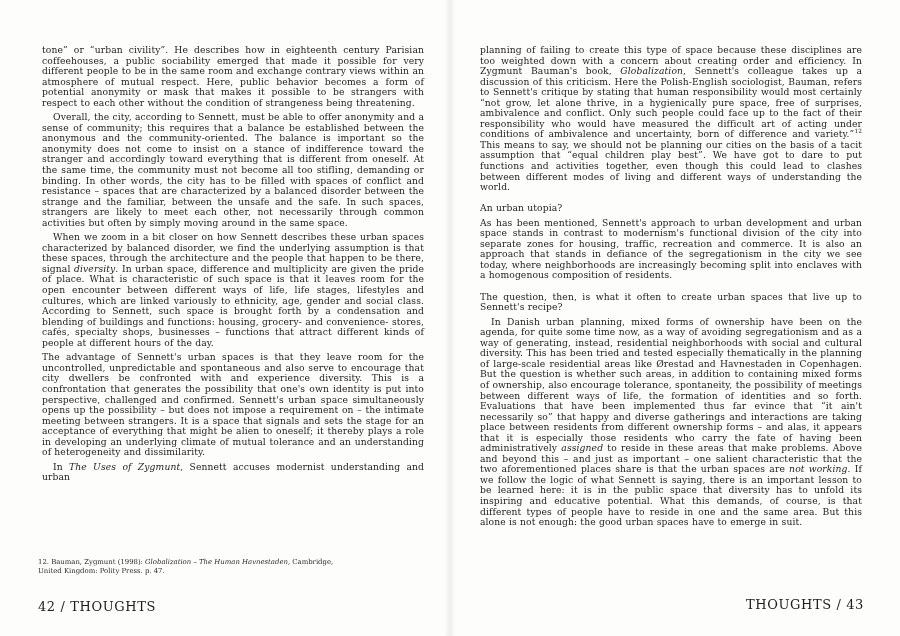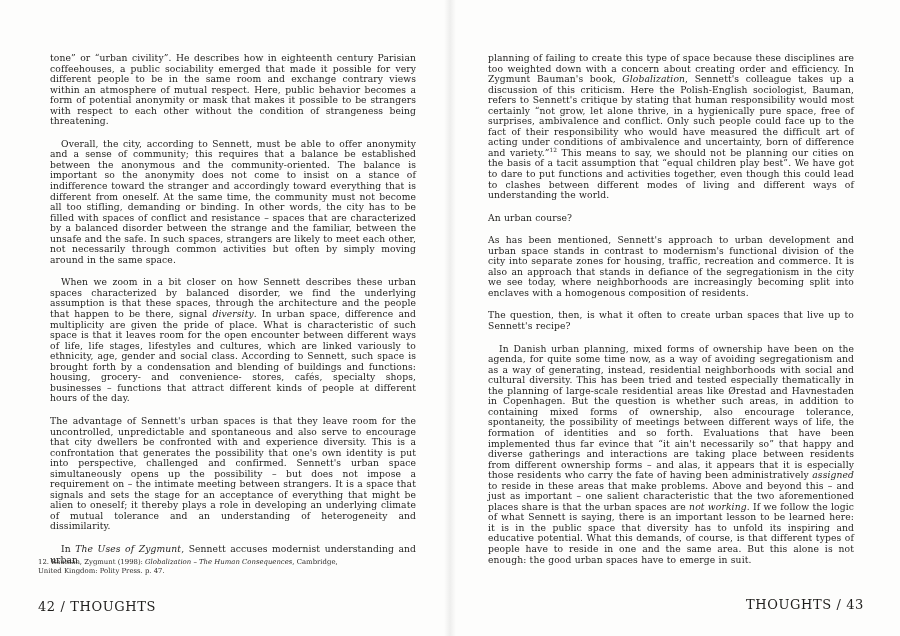--- a/index.html
+++ b/index.html
@@ -33,21 +33,21 @@
     top: 41px;
     width: 390px;
     font-size: 9.2px;
     line-height: 10.55px;
     text-align: justify;
     letter-spacing: 0.1px;
     word-spacing: 0.2px;
   }
   .page-text.left  { left: 38px;  }
   .page-text.right { left: 476px; }
-  .blk { margin: 12px; }
+  .blk { margin: 4px; }
   .blk.space-before { margin-top: 10.55px; }
   .blk.indent { text-indent: 11px; }
   .blk.h { font-style: normal; }
   .it { font-style: italic; }
   sup {
     font-size: 5.8px;
     line-height: 0;
     vertical-align: super;
   }
   .footnote {
@@ -77,26 +77,26 @@
   <div class="spine"></div>
 
   <div class="page-text left">
       <p class="blk p"><span>tone” or “urban civility”. He describes how in eighteenth century Parisian coffeehouses, a public sociability emerged that made it possible for very different people to be in the same room and exchange contrary views within an atmosphere of mutual respect. Here, public behavior becomes a form of potential anonymity or mask that makes it possible to be strangers with respect to each other without the condition of strangeness being threatening.</span></p>
       <p class="blk p indent"><span>Overall, the city, according to Sennett, must be able to offer anonymity and a sense of community; this requires that a balance be established between the anonymous and the community-oriented. The balance is important so the anonymity does not come to insist on a stance of indifference toward the stranger and accordingly toward everything that is different from oneself. At the same time, the community must not become all too stifling, demanding or binding. In other words, the city has to be filled with spaces of conflict and resistance – spaces that are characterized by a balanced disorder between the strange and the familiar, between the unsafe and the safe. In such spaces, strangers are likely to meet each other, not necessarily through common activities but often by simply moving around in the same space.</span></p>
       <p class="blk p indent"><span>When we zoom in a bit closer on how Sennett describes these urban spaces characterized by balanced disorder, we find the underlying assumption is that these spaces, through the architecture and the people that happen to be there, signal </span><span class="it">diversity</span><span>. In urban space, difference and multiplicity are given the pride of place. What is characteristic of such space is that it leaves room for the open encounter between different ways of life, life stages, lifestyles and cultures, which are linked variously to ethnicity, age, gender and social class. According to Sennett, such space is brought forth by a condensation and blending of buildings and functions: housing, grocery- and convenience- stores, cafés, specialty shops, businesses – functions that attract different kinds of people at different hours of the day.</span></p>
       <p class="blk p"><span>The advantage of Sennett's urban spaces is that they leave room for the uncontrolled, unpredictable and spontaneous and also serve to encourage that city dwellers be confronted with and experience diversity. This is a confrontation that generates the possibility that one's own identity is put into perspective, challenged and confirmed. Sennett's urban space simultaneously opens up the possibility – but does not impose a requirement on – the intimate meeting between strangers. It is a space that signals and sets the stage for an acceptance of everything that might be alien to oneself; it thereby plays a role in developing an underlying climate of mutual tolerance and an understanding of heterogeneity and dissimilarity.</span></p>
       <p class="blk p indent"><span>In </span><span class="it">The Uses of Zygmunt</span><span>, Sennett accuses modernist understanding and urban</span></p>
     </div>
 
-  <div class="footnote"><span>12. Bauman, Zygmunt (1998): </span><span class="it">Globalization – The Human Consequences</span><span>, Cambridge, United Kingdom: Polity Press. p. 47.</span></div>
+  <div class="footnote"><span>12. Bauman, Zygmunt (1998): </span><span class="it">Globalization – The Human Havnestaden</span><span>, Cambridge, United Kingdom: Polity Press. p. 47.</span></div>
 
   <div class="footer left">42 / THOUGHTS</div>
 
   <div class="page-text right">
       <p class="blk p"><span>planning of failing to create this type of space because these disciplines are too weighted down with a concern about creating order and efficiency. In Zygmunt Bauman's book, </span><span class="it">Globalization</span><span>, Sennett's colleague takes up a discussion of this criticism. Here the Polish-English sociologist, Bauman, refers to Sennett's critique by stating that human responsibility would most certainly “not grow, let alone thrive, in a hygienically pure space, free of surprises, ambivalence and conflict. Only such people could face up to the fact of their responsibility who would have measured the difficult art of acting under conditions of ambivalence and uncertainty, born of difference and variety.”</span><sup>12</sup><span> This means to say, we should not be planning our cities on the basis of a tacit assumption that “equal children play best”. We have got to dare to put functions and activities together, even though this could lead to clashes between different modes of living and different ways of understanding the world.</span></p>
-      <p class="blk h space-before"><span>An urban course?</span></p>
+      <p class="blk h space-before"><span>An urban utopia?</span></p>
       <p class="blk p"><span>As has been mentioned, Sennett's approach to urban development and urban space stands in contrast to modernism's functional division of the city into separate zones for housing, traffic, recreation and commerce. It is also an approach that stands in defiance of the segregationism in the city we see today, where neighborhoods are increasingly becoming split into enclaves with a homogenous composition of residents.</span></p>
       <p class="blk p space-before"><span>The question, then, is what it often to create urban spaces that live up to Sennett's recipe?</span></p>
       <p class="blk p indent"><span>In Danish urban planning, mixed forms of ownership have been on the agenda, for quite some time now, as a way of avoiding segregationism and as a way of generating, instead, residential neighborhoods with social and cultural diversity. This has been tried and tested especially thematically in the planning of large-scale residential areas like Ørestad and Havnestaden in Copenhagen. But the question is whether such areas, in addition to containing mixed forms of ownership, also encourage tolerance, spontaneity, the possibility of meetings between different ways of life, the formation of identities and so forth. Evaluations that have been implemented thus far evince that “it ain't necessarily so” that happy and diverse gatherings and interactions are taking place between residents from different ownership forms – and alas, it appears that it is especially those residents who carry the fate of having been administratively </span><span class="it">assigned</span><span> to reside in these areas that make problems. Above and beyond this – and just as important – one salient characteristic that the two aforementioned places share is that the urban spaces are </span><span class="it">not working</span><span>. If we follow the logic of what Sennett is saying, there is an important lesson to be learned here: it is in the public space that diversity has to unfold its inspiring and educative potential. What this demands, of course, is that different types of people have to reside in one and the same area. But this alone is not enough: the good urban spaces have to emerge in suit.</span></p>
     </div>
 
   <div class="footer right">THOUGHTS / 43</div>
 </div>
 
 </body></html>

